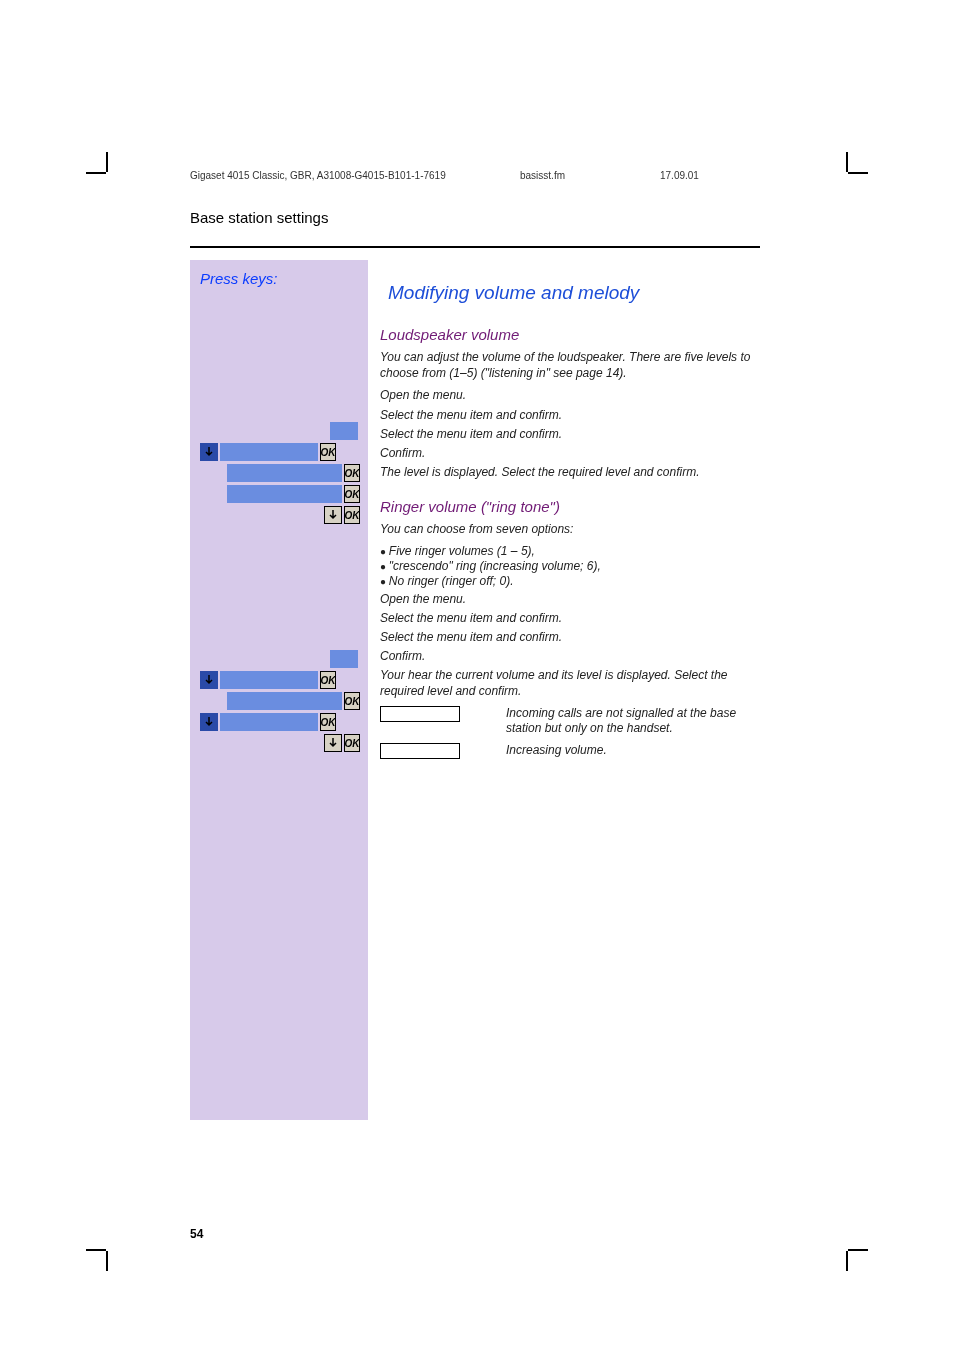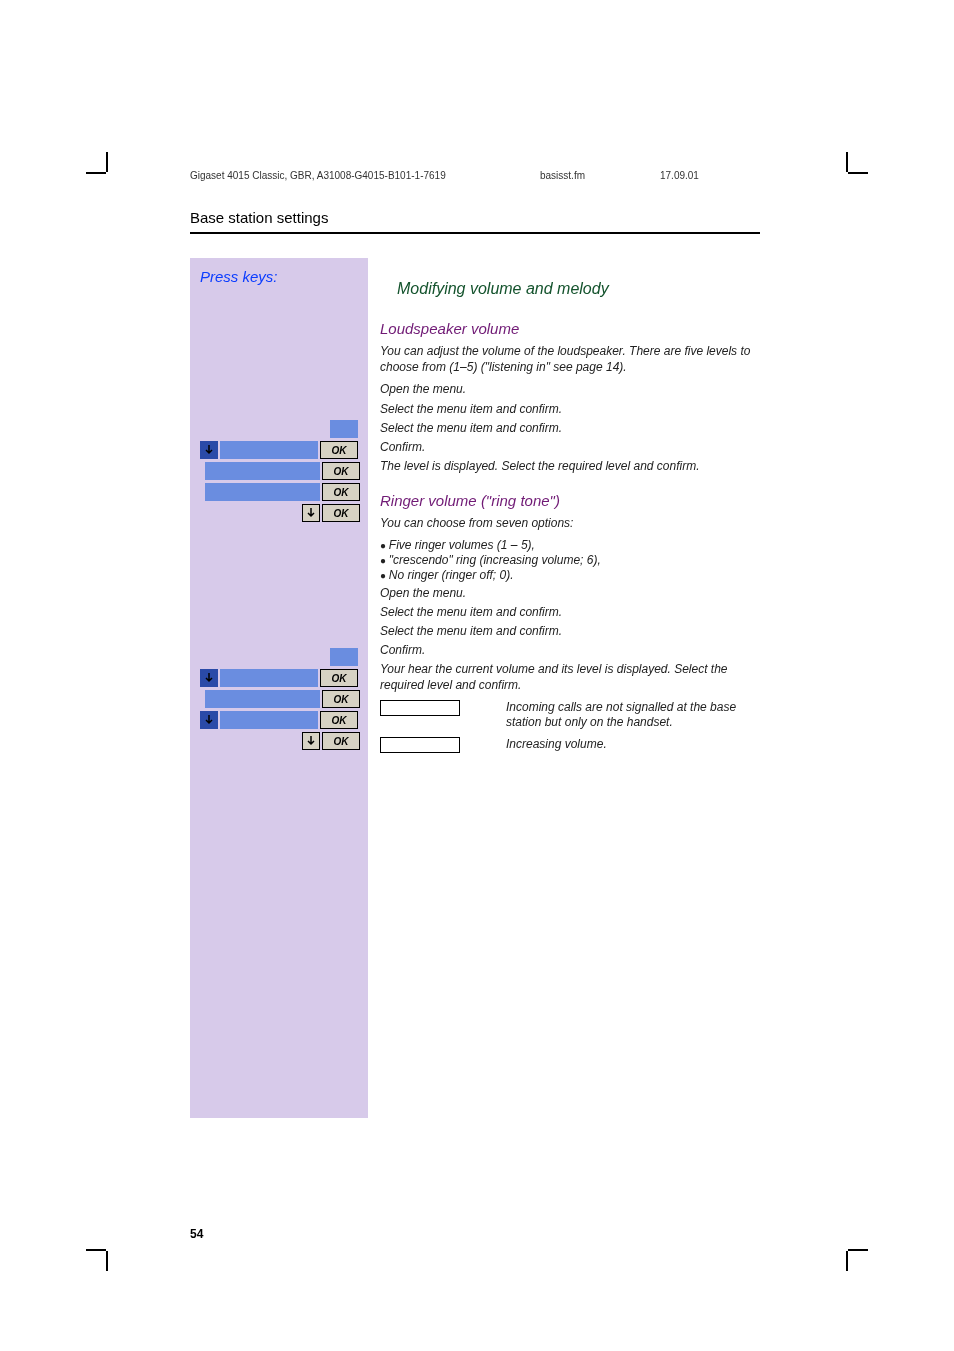--- a/index.html
+++ b/index.html
@@ -25,31 +25,32 @@
     position: absolute;
     left: 190px;
     top: 170px;
     width: 570px;
   }
   .header-line {
     display: flex;
     font-size: 10px;
     color: #333;
     margin-bottom: 28px;
+    gap: 20px;
   }
   .header-line .hl-left { flex: 1; }
   .header-line .hl-mid { width: 120px; }
   .header-line .hl-right { width: 100px; text-align: left; }
 
   .section-title {
     font-size: 15px;
     font-weight: 400;
-    padding-bottom: 6px;
+    padding-bottom: 20px;
     border-bottom: 2px solid #000;
-    margin-bottom: 24px;
+    margin-bottom: 12px;
   }
 
   .columns { display: flex; font-style: italic; }
   .left-col {
     width: 178px;
     background: #d7caea;
     padding: 10px 8px 10px 10px;
     min-height: 860px;
   }
   .right-col {
@@ -57,24 +58,24 @@
     padding: 10px 0 10px 12px;
     font-size: 12px;
     color: #222;
   }
   .press-keys {
     color: #0a3cff;
     font-size: 15px;
     margin-bottom: 6px;
   }
   .h-main {
-    color: #14532d;
-    font-size: 16px;
+    color: #1d4ed8;
+    font-size: 19px;
     font-weight: 400;
-    margin: 12px 0 22px 17px;
+    margin: 12px 0 22px 8px;
   }
   .h-sub {
     color: #701a75;
     font-size: 15px;
     font-weight: 400;
     margin: 18px 0 6px 0;
   }
   .body-text { margin: 2px 0 6px 0; line-height: 1.35; }
   .step { margin: 3px 0 3px 0; line-height: 1.35; }
   .bullets { margin: 2px 0 2px 0; }
@@ -89,21 +90,21 @@
   }
   .key-arrow svg { width: 10px; height: 10px; }
   .key-menu {
     height: 18px; background: #6a8de0;
     flex: 0 0 auto; margin-right: 2px;
   }
   .key-menu.short { width: 28px; }
   .key-menu.w1 { width: 98px; }
   .key-menu.w2 { width: 115px; }
   .key-ok {
-    width: 38px; height: 18px; background: #d7d2c4;
+    width: 16px; height: 18px; background: #d7d2c4;
     border: 1px solid #000; font-size: 10px;
     display: flex; align-items: center; justify-content: center;
     font-weight: bold;
   }
   .key-arrow-small {
     width: 18px; height: 18px; background: #d7d2c4; border: 1px solid #000;
     display:flex; align-items:center; justify-content:center; margin-right: 2px;
   }
   .spacer { flex: 1; }
 

